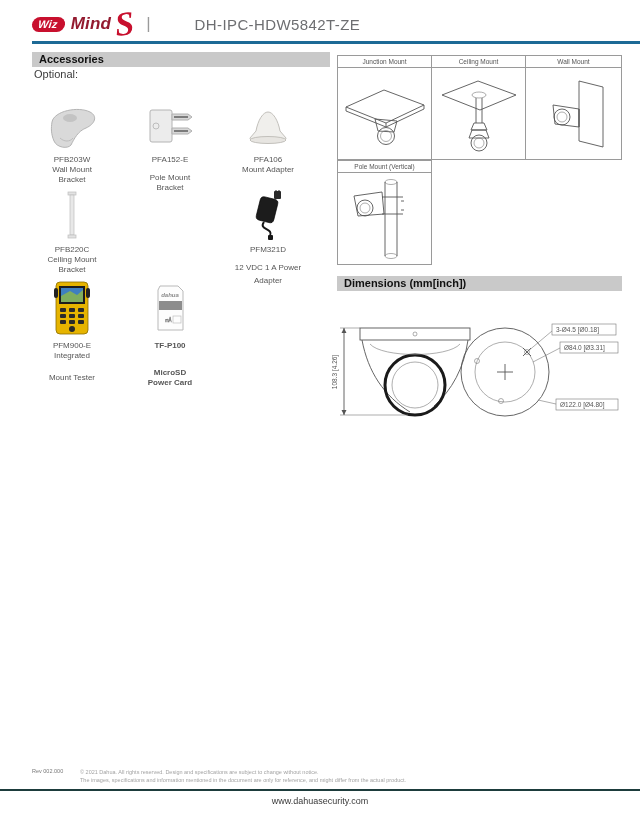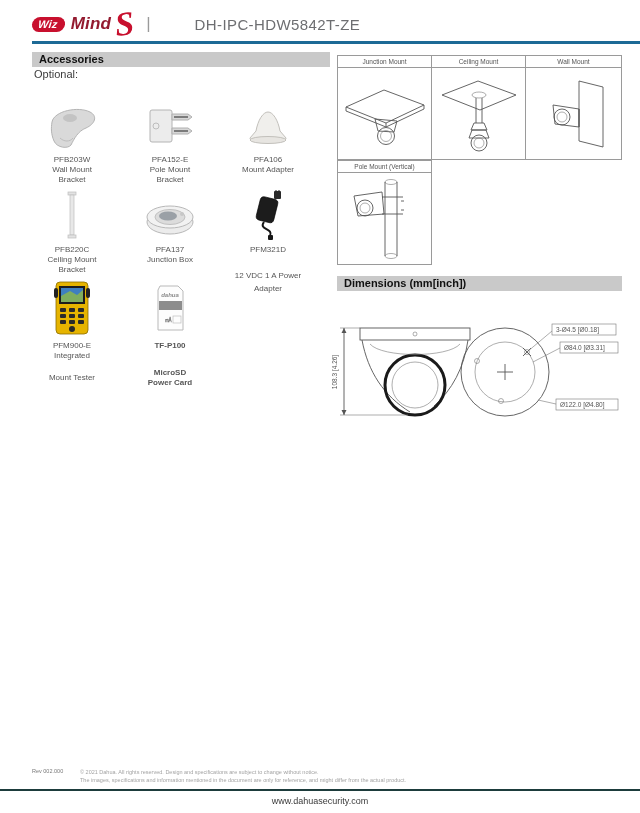--- a/index.html
+++ b/index.html
@@ -96,21 +96,21 @@
       <svg width="64" height="46" viewBox="0 0 64 46">
         <rect x="12" y="6" width="22" height="32" rx="2" fill="#ececec" stroke="#b4b4b4"></rect>
         <circle cx="18" cy="22" r="3" fill="none" stroke="#bdbdbd"></circle>
         <path d="M34,10 h16 l4,3 -4,3 h-16 z" fill="#d7d7d7" stroke="#b0b0b0"></path>
         <path d="M34,24 h16 l4,3 -4,3 h-16 z" fill="#d7d7d7" stroke="#b0b0b0"></path>
         <line x1="36" y1="13" x2="50" y2="13" stroke="#555" stroke-width="1.4"></line>
         <line x1="36" y1="27" x2="50" y2="27" stroke="#555" stroke-width="1.4"></line>
       </svg>
     </div>
     <div class="acc-cap">PFA152-E</div>
-    <div class="acc-cap" style="margin-top:0">Pole Mount</div>
+    <div class="acc-cap" style="margin-top:8px">Pole Mount</div>
     <div class="acc-cap" style="margin-top:0">Bracket</div>
   </div>
 
   <div class="acc-item" style="left:220px;top:100px;">
     <div class="acc-img">
       <svg width="64" height="46" viewBox="0 0 64 46">
         <path d="M32,8 C37,8 42,16 44,27 L50,34 C52,38 12,38 14,34 L20,27 C22,16 27,8 32,8 Z" fill="#f0efec" stroke="#c2c0bb"></path>
         <ellipse cx="32" cy="36" rx="18" ry="3.5" fill="#e7e5e1" stroke="#c2c0bb"></ellipse>
       </svg>
     </div>
@@ -124,49 +124,36 @@
         <rect x="28" y="2" width="8" height="3" fill="#e2e2e2" stroke="#bdbdbd" stroke-width=".7"></rect>
         <rect x="30" y="5" width="4" height="40" fill="#e8e8e8" stroke="#bdbdbd" stroke-width=".7"></rect>
         <rect x="28" y="45" width="8" height="3" fill="#e2e2e2" stroke="#bdbdbd" stroke-width=".7"></rect>
       </svg>
     </div>
     <div class="acc-cap">PFB220C</div>
     <div class="acc-cap" style="margin-top:0">Ceiling Mount</div>
     <div class="acc-cap" style="margin-top:0">Bracket</div>
   </div>
 
-  <div class="acc-item" style="left:122px;top:190px;">
-    <div class="acc-img">
-      <svg width="64" height="46" viewBox="0 0 64 46">
-        <ellipse cx="32" cy="28" rx="23" ry="12" fill="#ececec" stroke="#b8b8b8"></ellipse>
-        <ellipse cx="32" cy="23" rx="23" ry="11" fill="#f2f2f2" stroke="#b8b8b8"></ellipse>
-        <ellipse cx="32" cy="23" rx="15" ry="7.5" fill="#dcdcdc" stroke="#c0c0c0"></ellipse>
-        <ellipse cx="30" cy="22" rx="9" ry="4.5" fill="#9aa0a6"></ellipse>
-        <circle cx="44" cy="20" r="2" fill="#c7c7c7"></circle>
-      </svg>
-    </div>
-    <div class="acc-cap">PFA137</div>
-    <div class="acc-cap" style="margin-top:0">Junction Box</div>
-  </div>
 
   <div class="acc-item" style="left:220px;top:190px;">
     <div class="acc-img">
       <svg width="64" height="50" viewBox="0 0 64 50">
         <g transform="rotate(14 32 20)">
           <rect x="22" y="8" width="18" height="24" rx="4" fill="#1c1c1c" stroke="#000" stroke-width=".6"></rect>
         </g>
         <rect x="38" y="1" width="7" height="8" rx="1" fill="#2a2a2a"></rect>
         <line x1="40" y1="1" x2="40" y2="-2" stroke="#444" stroke-width="1.2"></line>
         <line x1="43" y1="1" x2="43" y2="-2" stroke="#444" stroke-width="1.2"></line>
         <path d="M28,32 C22,40 38,38 34,46" fill="none" stroke="#161616" stroke-width="2"></path>
         <rect x="32" y="45" width="5" height="5" rx="1" fill="#161616"></rect>
       </svg>
     </div>
     <div class="acc-cap">PFM321D</div>
-    <div class="acc-cap" style="margin-top:16px">12 VDC 1 A Power</div>
+    <div class="acc-cap" style="margin-top:8px">12 VDC 1 A Power</div>
     <div class="acc-cap" style="margin-top:3px">Adapter</div>
   </div>
 
   <div class="acc-item" style="left:24px;top:278px;">
     <div class="acc-img tall">
       <svg width="64" height="56" viewBox="0 0 64 56">
         <rect x="16" y="2" width="32" height="52" rx="4" fill="#e6b400" stroke="#8a6d00" stroke-width=".8"></rect>
         <rect x="14" y="8" width="4" height="10" rx="2" fill="#222"></rect>
         <rect x="46" y="8" width="4" height="10" rx="2" fill="#222"></rect>
         <rect x="19" y="6" width="26" height="18" fill="#1c1c1c"></rect>

